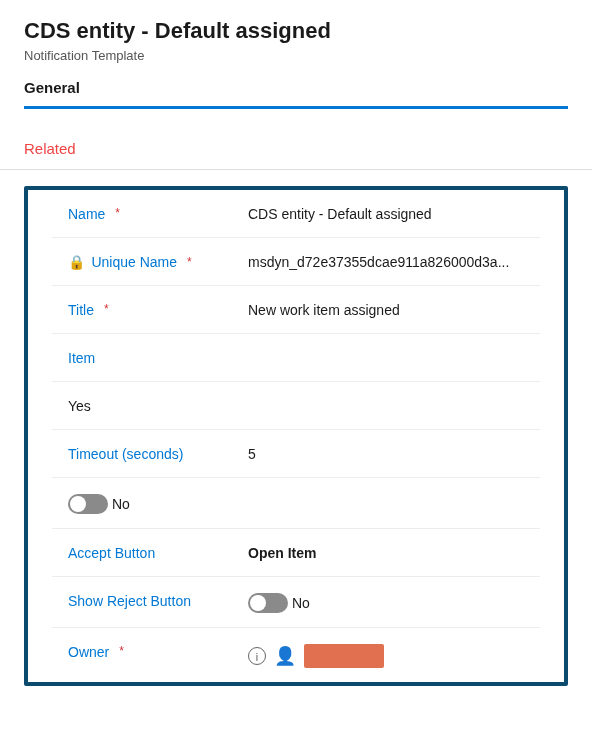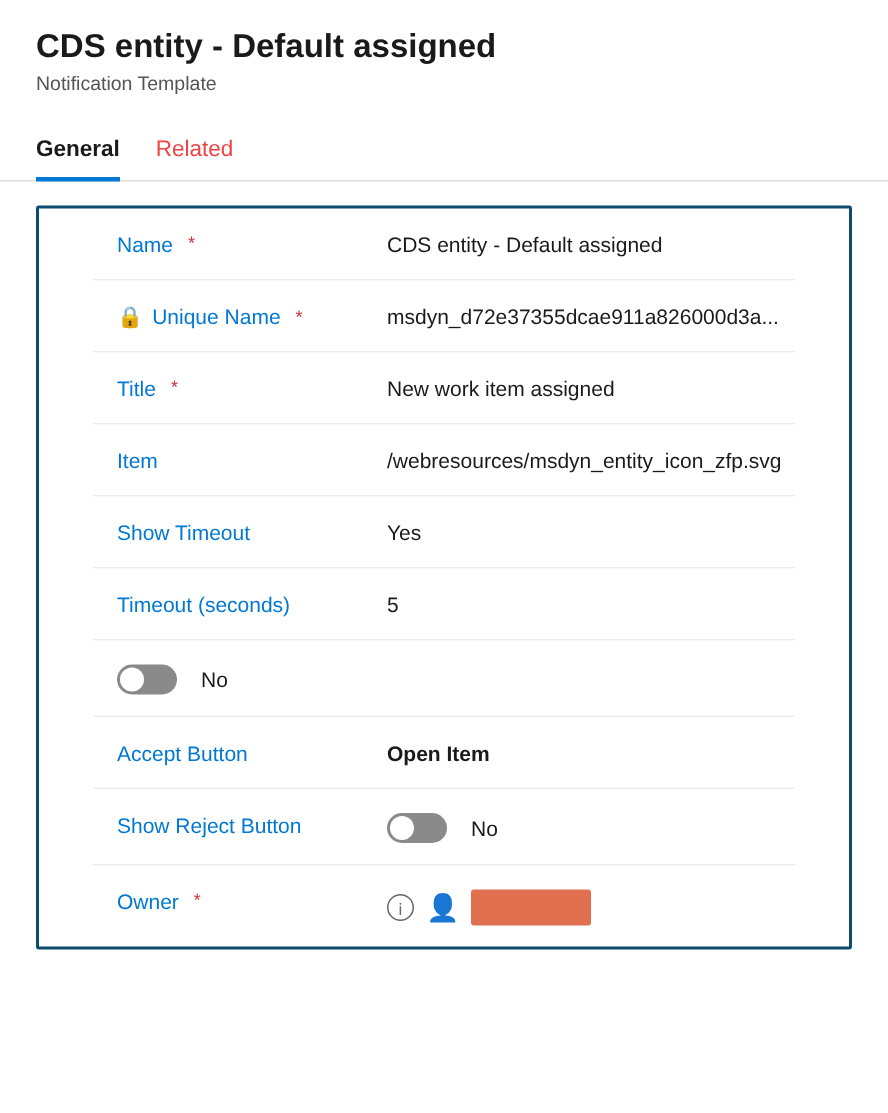--- a/index.html
+++ b/index.html
@@ -19,48 +19,49 @@
     .page-title {
       font-size: 22px;
       font-weight: 600;
       color: #1a1a1a;
       margin-bottom: 4px;
     }
 
     .page-subtitle {
       font-size: 13px;
       color: #555;
-      margin-bottom: 20px;
+      margin-bottom: 8px;
     }
 
     .tabs {
       display: flex;
       border-bottom: 1px solid #ddd;
       padding: 0 24px;
       gap: 24px;
+      flex-direction: column;
     }
 
     .tab {
       padding: 8px 0 10px 0;
       font-size: 15px;
       cursor: pointer;
       color: #ef4444;
       border-bottom: 3px solid transparent;
       margin-bottom: -1px;
     }
 
     .tab.active {
       color: #1a1a1a;
       font-weight: 600;
       border-bottom: 3px solid #0078d4;
     }
 
     .form-container {
-      padding: 0 36px;
-      border: 2px solid #0c4a6e;
+      padding: 0 24px;
+      border: 4px solid #0c4a6e;
       margin: 16px 24px;
       border-radius: 2px;
     }
 
     .form-row {
       display: flex;
       align-items: flex-start;
       padding: 14px 16px;
       border-bottom: 1px solid #ececec;
       min-height: 48px;
@@ -104,21 +105,21 @@
 
     .lock-icon {
       color: #c8a400;
       font-size: 14px;
     }
 
     
     .toggle-container {
       display: flex;
       align-items: center;
-      gap: 16px;
+      gap: 4px;
     }
 
     .toggle {
       width: 40px;
       height: 20px;
       background: #8a8a8a;
       border-radius: 10px;
       position: relative;
       cursor: pointer;
       flex-shrink: 0;
@@ -209,27 +210,23 @@
       <span>Title</span>
         <span class="required-star">*</span>
     </div>
     <div class="field-value">New work item assigned</div>
   </div>
 
   <div class="form-row">
     <div class="field-label">
       <span>Item</span>
     </div>
-    <div class="field-value">/webresources/msdyn_entity_icon_zfp.svg</div>
-  </div>
-
-  <div class="form-row">
-    <div class="field-label">
-      <span>Show Timeout</span>
-    </div>
+  </div>
+
+  <div class="form-row">
     <div class="field-value">Yes</div>
   </div>
 
   <div class="form-row">
     <div class="field-label">
       <span>Timeout (seconds)</span>
     </div>
     <div class="field-value">5</div>
   </div>
 

